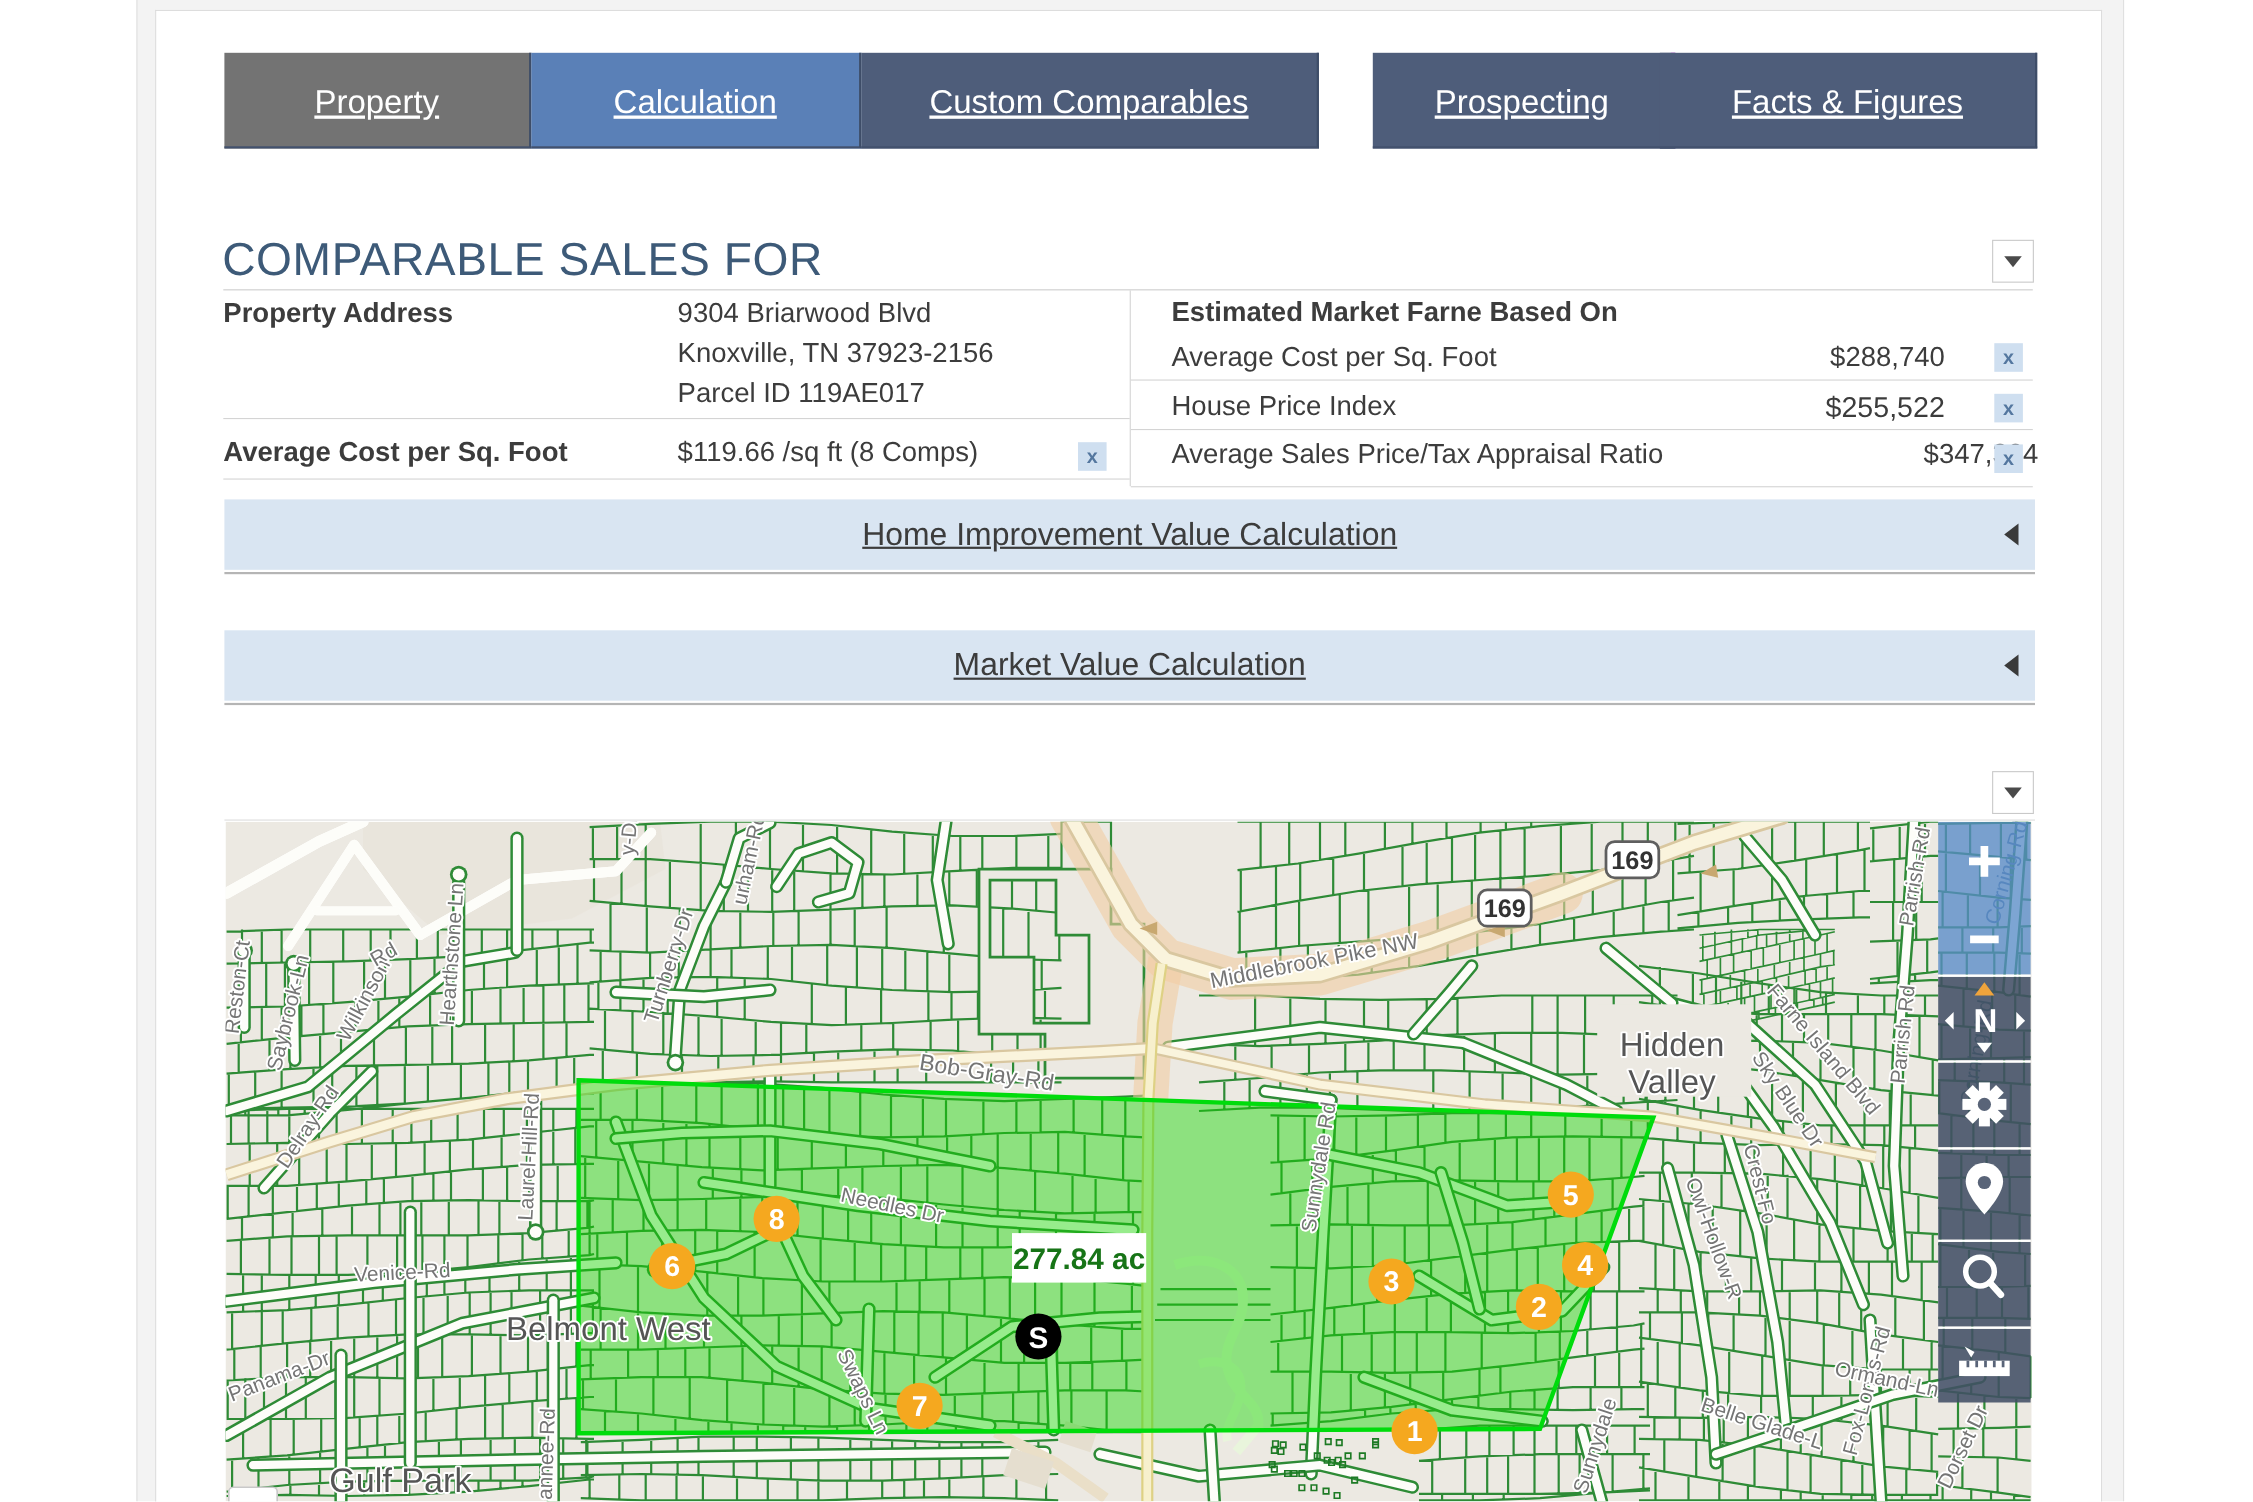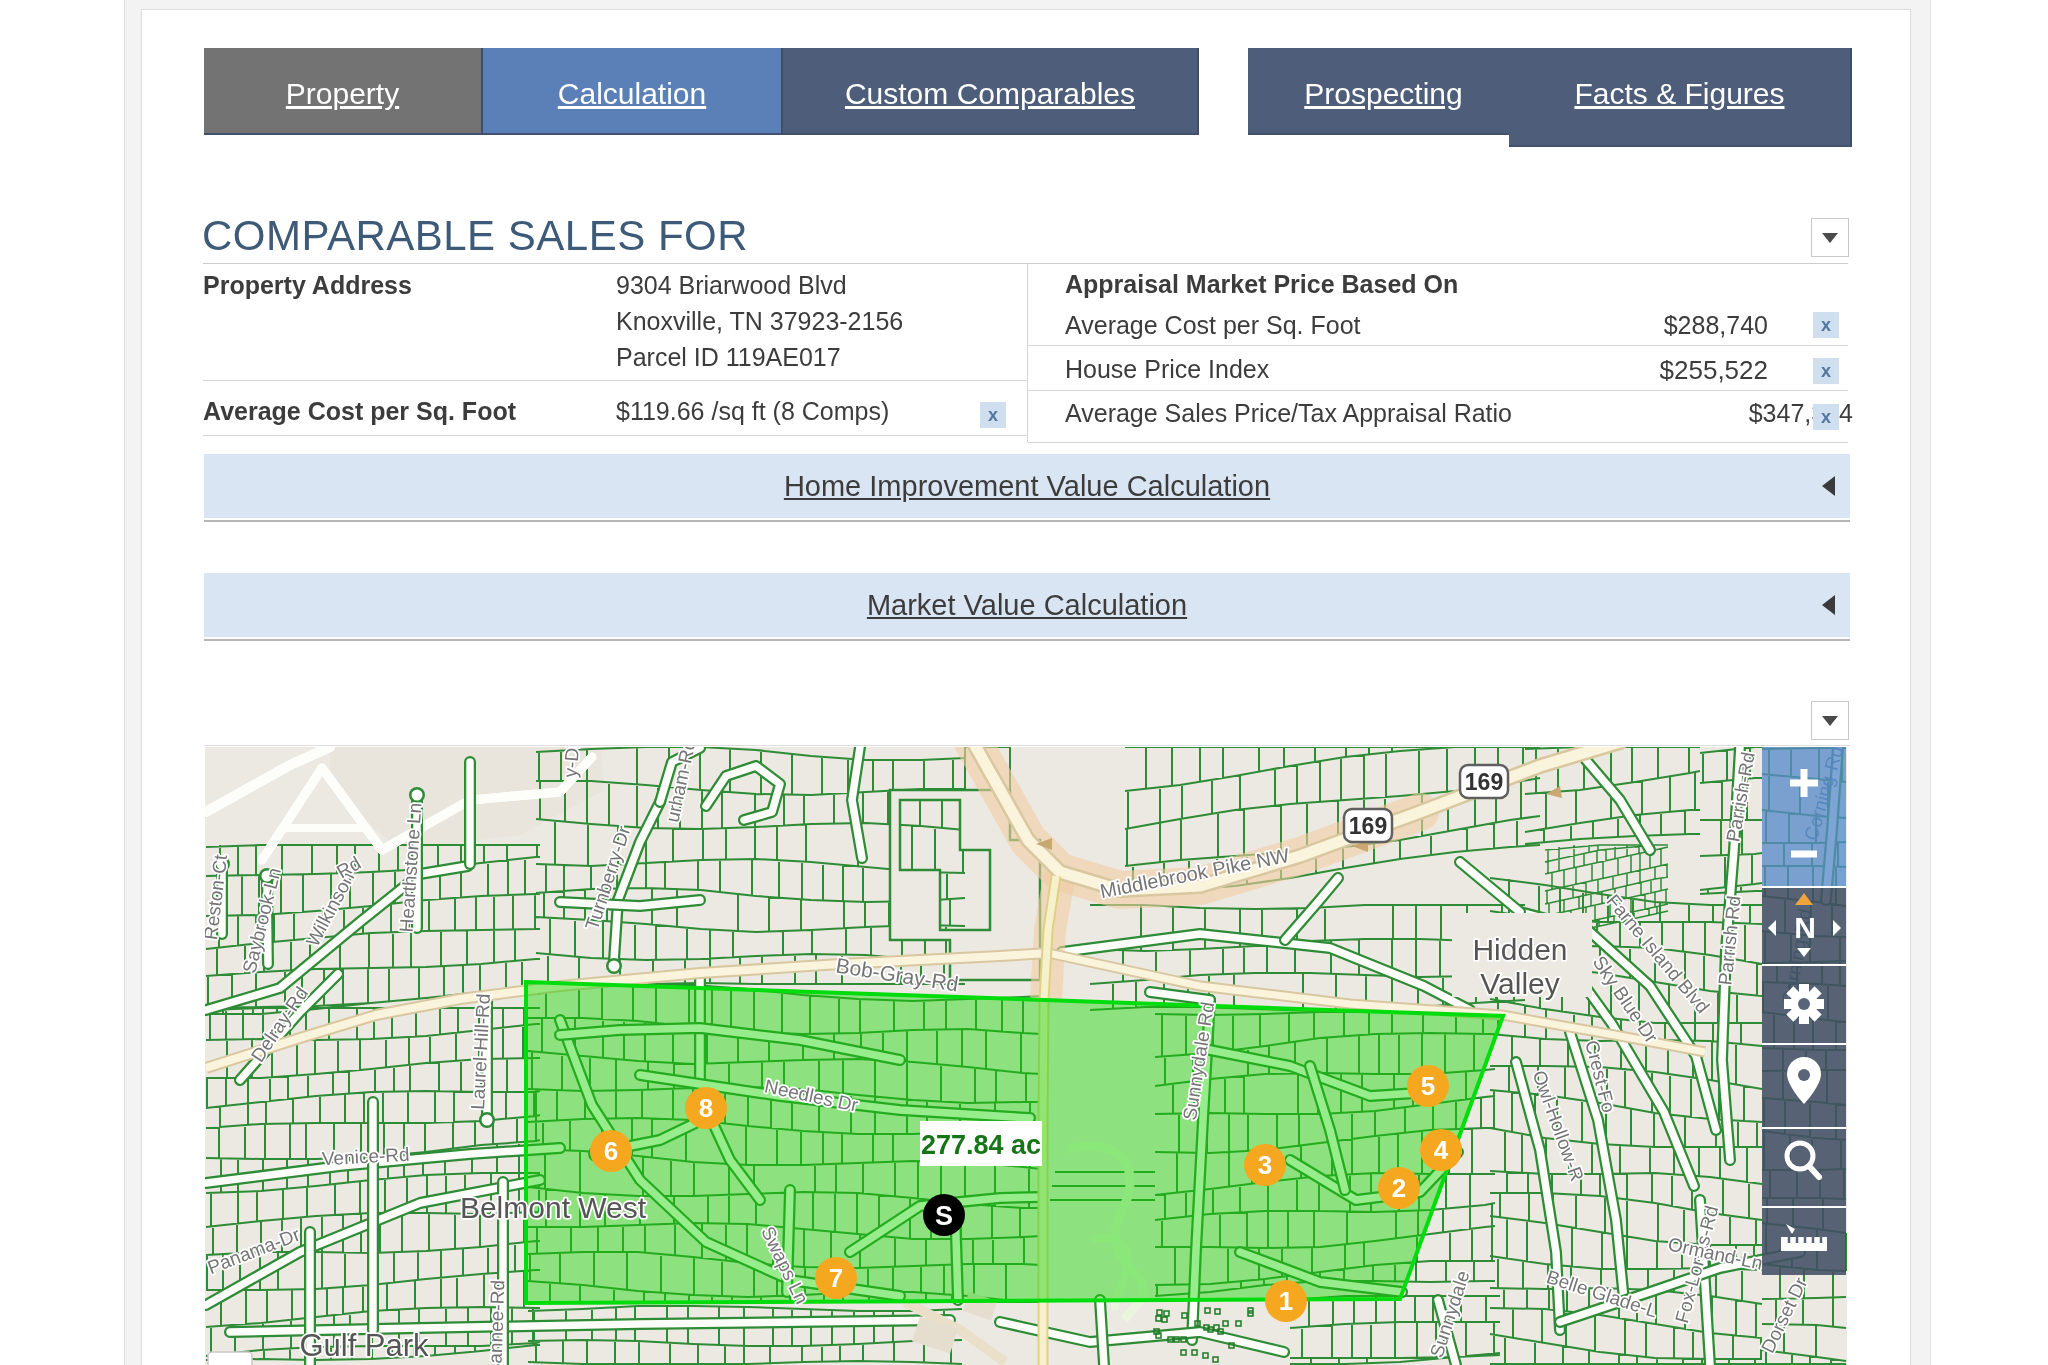--- a/index.html
+++ b/index.html
@@ -1,34 +1,34 @@
 <!DOCTYPE html>
 <html><head><meta charset="utf-8"><style>html,body{margin:0;padding:0;background:#fff;}body{font-family:"Liberation Sans", sans-serif;width:2048px;height:1365px;position:relative;overflow:hidden;}.abs{position:absolute;}</style></head><body>
 <div class="abs" style="left:124px;top:0;width:1805px;height:1365px;background:#f3f3f3;border-left:1px solid #e0e0e0;border-right:1px solid #e0e0e0;"></div>
 <div class="abs" style="left:141px;top:9px;width:1768px;height:1356px;background:#fff;border:1px solid #ddd;border-bottom:none;"></div>
 <div class="abs" style="left:204px;top:48px;width:279px;height:87px;background:#737373;border-right:2px solid #3e4d68;border-bottom:2px solid #42516d;box-sizing:border-box;color:#fff;font-size:30px;text-align:center;line-height:91px;"><span style="text-decoration:underline;">Property</span></div>
 <div class="abs" style="left:483px;top:48px;width:300px;height:87px;background:#5a80b7;border-right:2px solid #3e4d68;border-bottom:2px solid #42516d;box-sizing:border-box;color:#fff;font-size:30px;text-align:center;line-height:91px;"><span style="text-decoration:underline;">Calculation</span></div>
 <div class="abs" style="left:783px;top:48px;width:416px;height:87px;background:#4e5d7a;border-right:2px solid #3e4d68;border-bottom:2px solid #42516d;box-sizing:border-box;color:#fff;font-size:30px;text-align:center;line-height:91px;"><span style="text-decoration:underline;">Custom Comparables</span></div>
 <div class="abs" style="left:1248px;top:48px;width:275px;height:87px;background:#4e5d7a;border-right:4px solid #d946ef;border-bottom:2px solid #42516d;box-sizing:border-box;color:#fff;font-size:30px;text-align:center;line-height:91px;"><span style="text-decoration:underline;">Prospecting</span></div>
-<div class="abs" style="left:1509px;top:48px;width:343px;height:99px;background:#4e5d7a;border-right:2px solid #3e4d68;border-bottom:2px solid #42516d;box-sizing:border-box;color:#fff;font-size:30px;text-align:center;line-height:91px;"><span style="text-decoration:underline;">Facts &amp; Figures</span></div>
+<div class="abs" style="left:1509px;top:48px;width:343px;height:87px;background:#4e5d7a;border-right:2px solid #3e4d68;border-bottom:2px solid #42516d;box-sizing:border-box;color:#fff;font-size:30px;text-align:center;line-height:91px;"><span style="text-decoration:underline;">Facts &amp; Figures</span></div>
 <div class="abs" style="left:202px;top:212px;color:#3d5a78;font-size:42px;letter-spacing:0.5px;">COMPARABLE SALES FOR</div>
 <div class="abs" style="left:203px;top:263px;width:1645px;height:1px;background:#ccc;"></div>
 <div style="position:absolute;left:1811px;top:218px;width:36px;height:37px;background:#fff;border:1px solid #c9c9c9;"></div>
 <div style="position:absolute;left:1822px;top:233px;width:0;height:0;border-left:8px solid transparent;border-right:8px solid transparent;border-top:10px solid #4a4a4a;"></div>
 <div class="abs" style="left:203px;top:271px;font-size:25px;color:#3c3c3c;font-weight:bold;white-space:nowrap;">Property Address</div>
 <div class="abs" style="left:616px;top:271px;font-size:25px;color:#3c3c3c;white-space:nowrap;">9304 Briarwood Blvd</div>
 <div class="abs" style="left:616px;top:307px;font-size:25px;color:#3c3c3c;white-space:nowrap;">Knoxville, TN 37923-2156</div>
 <div class="abs" style="left:616px;top:343px;font-size:25px;color:#3c3c3c;white-space:nowrap;">Parcel ID 119AE017</div>
 <div class="abs" style="left:203px;top:380px;width:824px;height:1px;background:#d4d4d4;"></div>
 <div class="abs" style="left:203px;top:397px;font-size:25px;color:#3c3c3c;font-weight:bold;white-space:nowrap;">Average Cost per Sq. Foot</div>
 <div class="abs" style="left:616px;top:397px;font-size:25px;color:#3c3c3c;white-space:nowrap;">$119.66 /sq ft (8 Comps)</div>
 <div style="position:absolute;left:980px;top:402px;width:26px;height:26px;background:#cfdff0;color:#54779f;font-weight:bold;font-size:18px;text-align:center;line-height:26px;">x</div>
 <div class="abs" style="left:203px;top:435px;width:824px;height:1px;background:#d4d4d4;"></div>
 <div class="abs" style="left:1027px;top:264px;width:1px;height:178px;background:#d4d4d4;"></div>
-<div class="abs" style="left:1065px;top:270px;font-size:25px;color:#3c3c3c;font-weight:bold;white-space:nowrap;">Appraisal Market Price Based On</div>
+<div class="abs" style="left:1065px;top:270px;font-size:25px;color:#3c3c3c;font-weight:bold;white-space:nowrap;">Estimated Market Farne Based On</div>
 <div class="abs" style="left:1065px;top:311px;font-size:25px;color:#3c3c3c;white-space:nowrap;">Average Cost per Sq. Foot</div>
 <div class="abs" style="left:1500px;top:311px;width:268px;text-align:right;font-size:25px;color:#3c3c3c;white-space:nowrap;">$288,740</div>
 <div style="position:absolute;left:1813px;top:312px;width:26px;height:26px;background:#cfdff0;color:#54779f;font-weight:bold;font-size:18px;text-align:center;line-height:26px;">x</div>
 <div class="abs" style="left:1028px;top:345px;width:820px;height:1px;background:#d4d4d4;"></div>
 <div class="abs" style="left:1065px;top:355px;font-size:25px;color:#3c3c3c;white-space:nowrap;">House Price Index</div>
 <div class="abs" style="left:1500px;top:355px;width:268px;text-align:right;font-size:26px;color:#3c3c3c;white-space:nowrap;">$255,522</div>
 <div style="position:absolute;left:1813px;top:358px;width:26px;height:26px;background:#cfdff0;color:#54779f;font-weight:bold;font-size:18px;text-align:center;line-height:26px;">x</div>
 <div class="abs" style="left:1028px;top:390px;width:820px;height:1px;background:#d4d4d4;"></div>
 <div class="abs" style="left:1065px;top:399px;font-size:25px;color:#3c3c3c;white-space:nowrap;">Average Sales Price/Tax Appraisal Ratio</div>
 <div class="abs" style="left:1585px;top:399px;width:268px;text-align:right;font-size:25px;color:#3c3c3c;white-space:nowrap;">$347,324</div>

